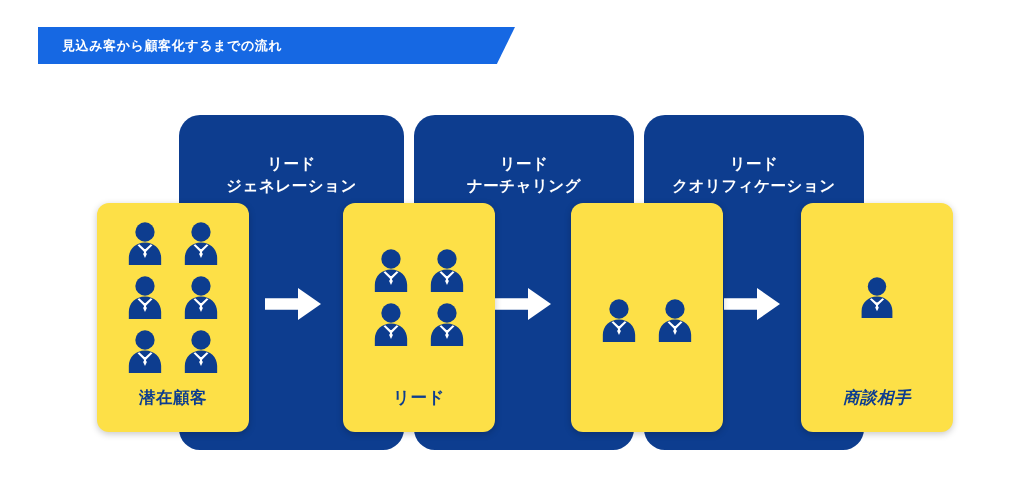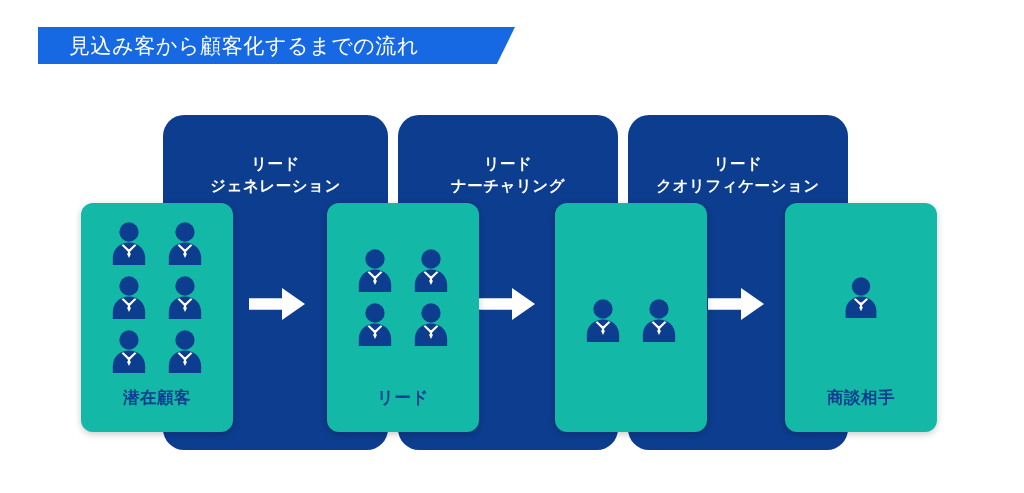--- a/index.html
+++ b/index.html
@@ -16,48 +16,48 @@
   .banner{
     position:absolute;left:38px;top:27px;
     height:37px;width:477px;
     background:var(--banner-bg,#1668e3);
     display:flex;align-items:center;
     -webkit-clip-path:polygon(0 0,100% 0,96.2% 100%,0 100%);
     clip-path:polygon(0 0,100% 0,96.2% 100%,0 100%);
   }
   .banner-text{
     color:#ffffff;
-    font-size:21px;font-weight:normal;
+    font-size:13px;font-weight:bold;
     letter-spacing:.6px;
-    margin-left:31px;
+    margin-left:24px;
     white-space:nowrap;
   }
 
   
-  .stage{position:absolute;left:0;top:100px;width:936px;height:370px;padding-left:48px;}
+  .stage{position:absolute;left:16px;top:100px;width:936px;height:370px;padding-left:48px;}
 
   
   .phase-panel{
     position:absolute;top:15px;height:335px;
     background:var(--navy,#0d3d8f);
     border-radius:21px;
   }
   .phase-label{
     position:absolute;left:0;right:0;top:38px;
     text-align:center;color:#ffffff;
     font-size:15.5px;font-weight:bold;
     line-height:1.42;letter-spacing:.5px;
     white-space:pre-line;
   }
 
   
   .stage-card{
     position:absolute;top:103px;
     width:152px;height:229px;
-    background:#14b8a6;
+    background:#fde047;
     border-radius:12px;
     box-shadow:0 2px 7px rgba(0,0,0,.22);
     display:flex;flex-direction:column;
     align-items:center;
   }
   .people{
     flex:1;
     display:flex;flex-wrap:wrap;
     align-content:center;justify-content:center;
     align-items:center;
@@ -205,21 +205,21 @@
                 <path d="M18.6 26.6h2.8l-.5 3.3 .9 1.5-1.8 3.9-1.8-3.9 .9-1.5z" fill="#ffffff"></path>
               </svg></span>
             <span class="person"><svg viewBox="0 0 40 44" xmlns="http://www.w3.org/2000/svg">
                 <circle cx="20" cy="10.5" r="9.2" fill="#0d3d8f"></circle>
                 <path d="M20 20.5c-8.6 0-15.4 6.2-15.4 14.6V42h30.8v-6.9c0-8.4-6.8-14.6-15.4-14.6z" fill="#0d3d8f"></path>
                 <path d="M14.6 22.2 20 27.1l5.4-4.9 1.7 1.0L20 30.2 12.9 23.2z" fill="#ffffff"></path>
                 <path d="M18.6 26.6h2.8l-.5 3.3 .9 1.5-1.8 3.9-1.8-3.9 .9-1.5z" fill="#ffffff"></path>
               </svg></span>
           </div>
         </div>
-        <div class="stage-card" style="left: 785px;">
+        <div class="stage-card" style="left: 785px; font-style: italic;">
           <div class="people cols1">
             <span class="person"><svg viewBox="0 0 40 44" xmlns="http://www.w3.org/2000/svg">
                 <circle cx="20" cy="10.5" r="9.2" fill="#0d3d8f"></circle>
                 <path d="M20 20.5c-8.6 0-15.4 6.2-15.4 14.6V42h30.8v-6.9c0-8.4-6.8-14.6-15.4-14.6z" fill="#0d3d8f"></path>
                 <path d="M14.6 22.2 20 27.1l5.4-4.9 1.7 1.0L20 30.2 12.9 23.2z" fill="#ffffff"></path>
                 <path d="M18.6 26.6h2.8l-.5 3.3 .9 1.5-1.8 3.9-1.8-3.9 .9-1.5z" fill="#ffffff"></path>
               </svg></span>
           </div>
           <div class="stage-name">商談相手</div>
         </div>

